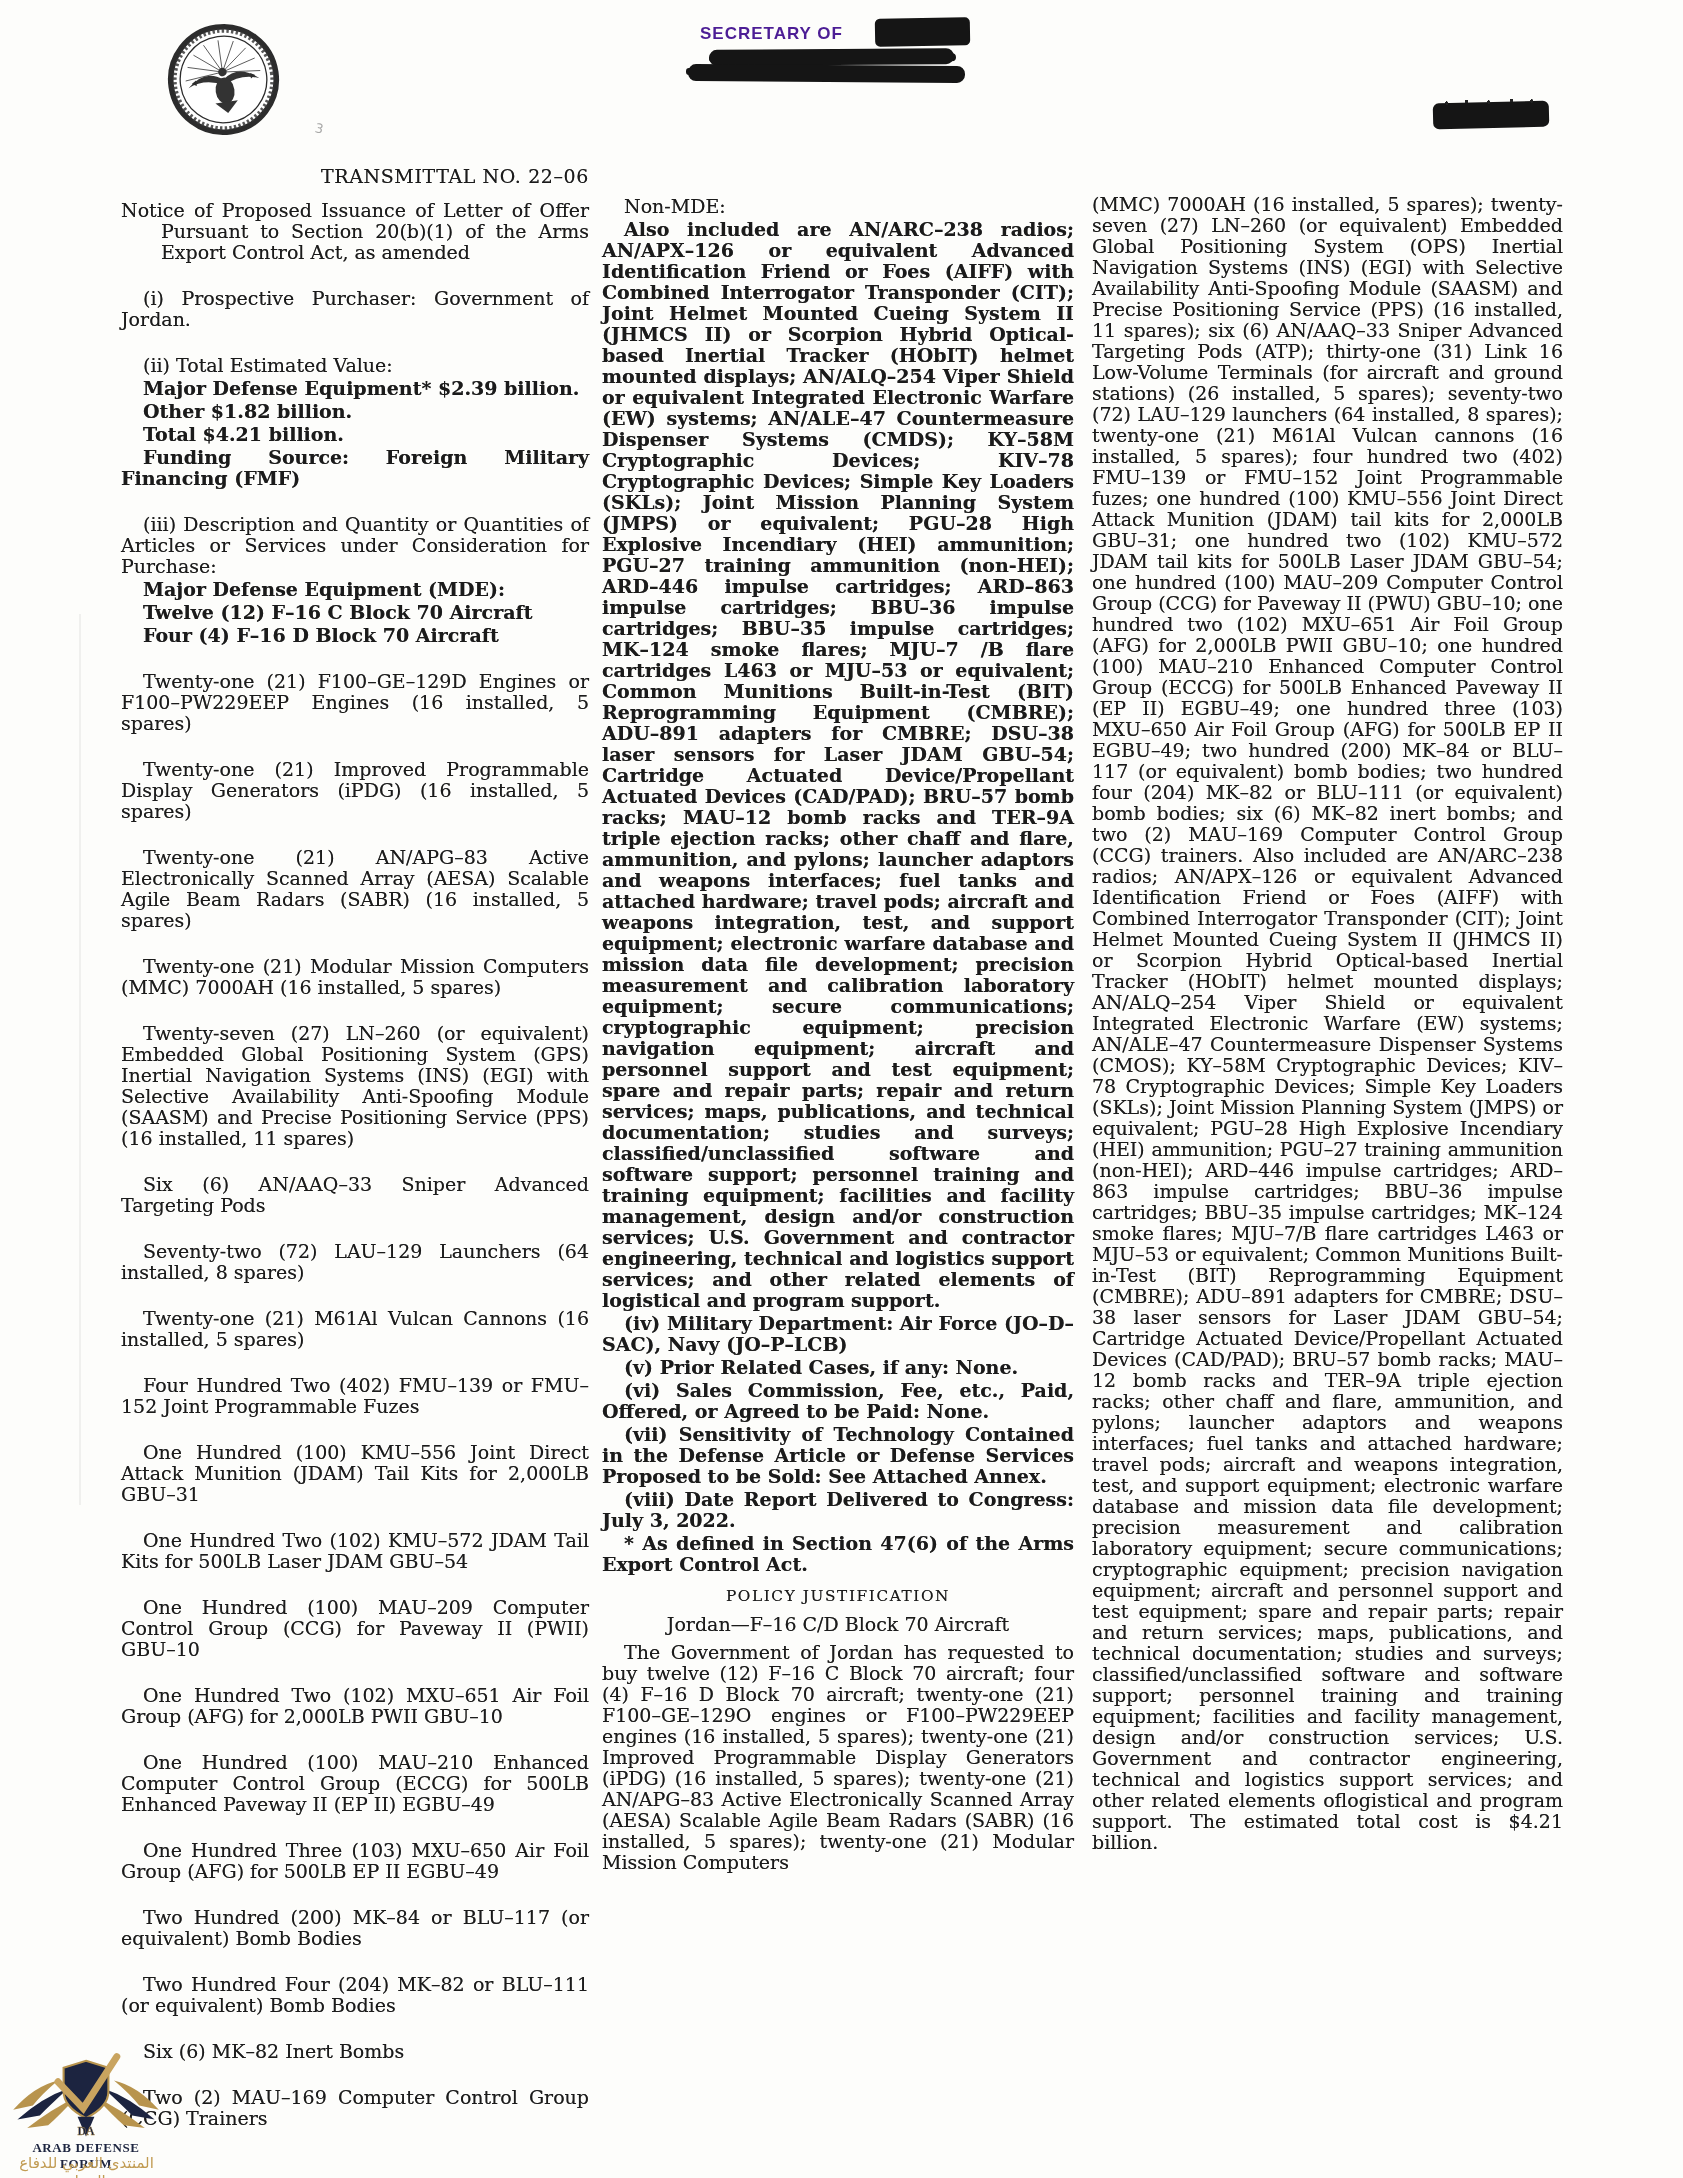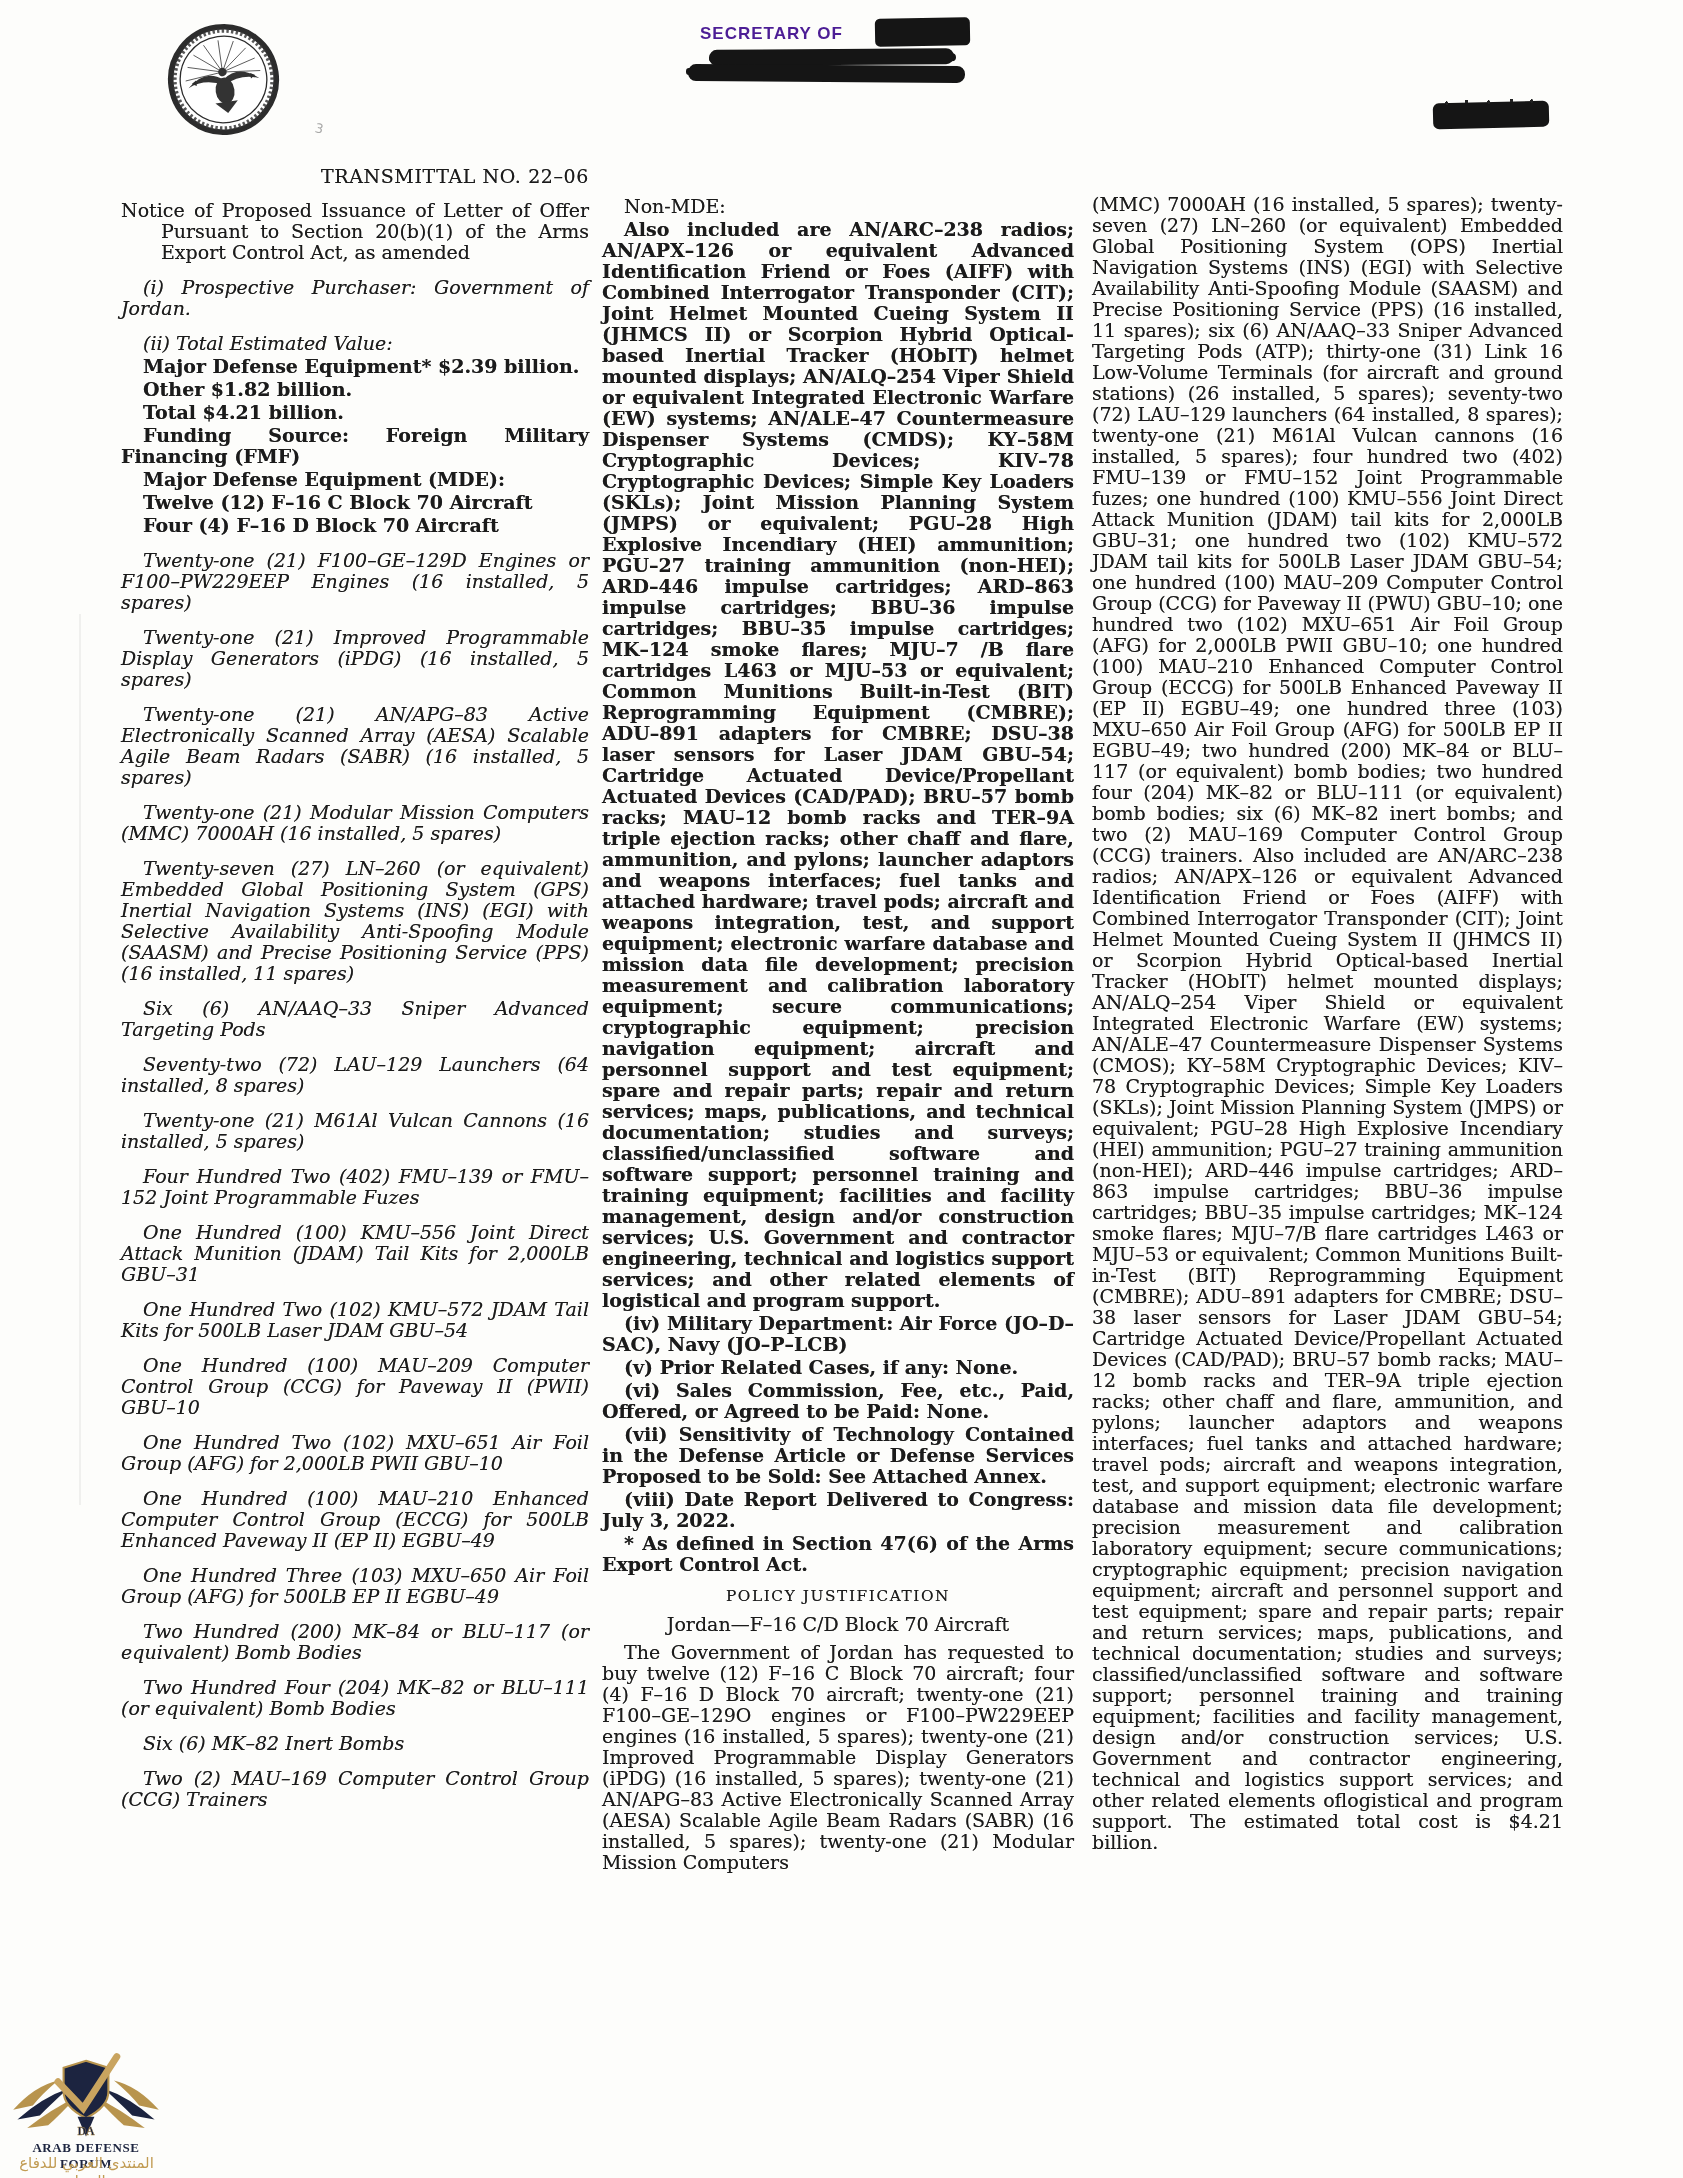--- a/index.html
+++ b/index.html
@@ -11,21 +11,21 @@
   .doc-col{
     position:absolute;
     text-align:justify;
     font-size:19px;line-height:21px;
     color:#1b1b1b;
     text-shadow:0 0 0.4px rgba(20,20,20,.6);
     -webkit-hyphens:auto;hyphens:auto;
   }
   .doc-col p{margin:0;text-indent:22px;}
   .doc-col p.tight{margin-top:2px;font-weight:bold;}
-  .doc-col p.gap{margin-top:14px;font-style:italic;}
+  .doc-col p.gap{margin-top:25px;}
   .doc-col p.flush{text-indent:0;}
   .doc-col p.transmittal{
     text-align:right;text-indent:0;
     font-size:19px;letter-spacing:0.6px;
     margin:0 0 13px 0;
   }
   .doc-col p.title-hang{
     padding-left:40px;text-indent:-40px;margin-top:2px;
   }
   .doc-col p.h-caps{
@@ -124,20 +124,21 @@
 
 <div class="doc-col" id="col1">
     <p class="transmittal">TRANSMITTAL NO. 22–06</p>
     <p class="title-hang">Notice of Proposed Issuance of Letter of Offer Pursuant to Section 20(b)(1) of the Arms Export Control Act, as amended</p>
     <p class="gap">(i) Prospective Purchaser: Government of Jordan.</p>
     <p class="gap">(ii) Total Estimated Value:</p>
     <p class="tight">Major Defense Equipment* $2.39 billion.</p>
     <p class="tight">Other $1.82 billion.</p>
     <p class="tight">Total $4.21 billion.</p>
     <p class="tight">Funding Source: Foreign Military Financing (FMF)</p>
+    <p class="gap">(iii) Description and Quantity or Quantities of Articles or Services under Consideration for Purchase:</p>
     <p class="tight">Major Defense Equipment (MDE):</p>
     <p class="tight">Twelve (12) F–16 C Block 70 Aircraft</p>
     <p class="tight">Four (4) F–16 D Block 70 Aircraft</p>
     <p class="gap">Twenty-one (21) F100–GE–129D Engines or F100–PW229EEP Engines (16 installed, 5 spares)</p>
     <p class="gap">Twenty-one (21) Improved Programmable Display Generators (iPDG) (16 installed, 5 spares)</p>
     <p class="gap">Twenty-one (21) AN/APG–83 Active Electronically Scanned Array (AESA) Scalable Agile Beam Radars (SABR) (16 installed, 5 spares)</p>
     <p class="gap">Twenty-one (21) Modular Mission Computers (MMC) 7000AH (16 installed, 5 spares)</p>
     <p class="gap">Twenty-seven (27) LN–260 (or equivalent) Embedded Global Positioning System (GPS) Inertial Navigation Systems (INS) (EGI) with Selective Availability Anti-Spoofing Module (SAASM) and Precise Positioning Service (PPS) (16 installed, 11 spares)</p>
     <p class="gap">Six (6) AN/AAQ–33 Sniper Advanced Targeting Pods</p>
     <p class="gap">Seventy-two (72) LAU–129 Launchers (64 installed, 8 spares)</p>

